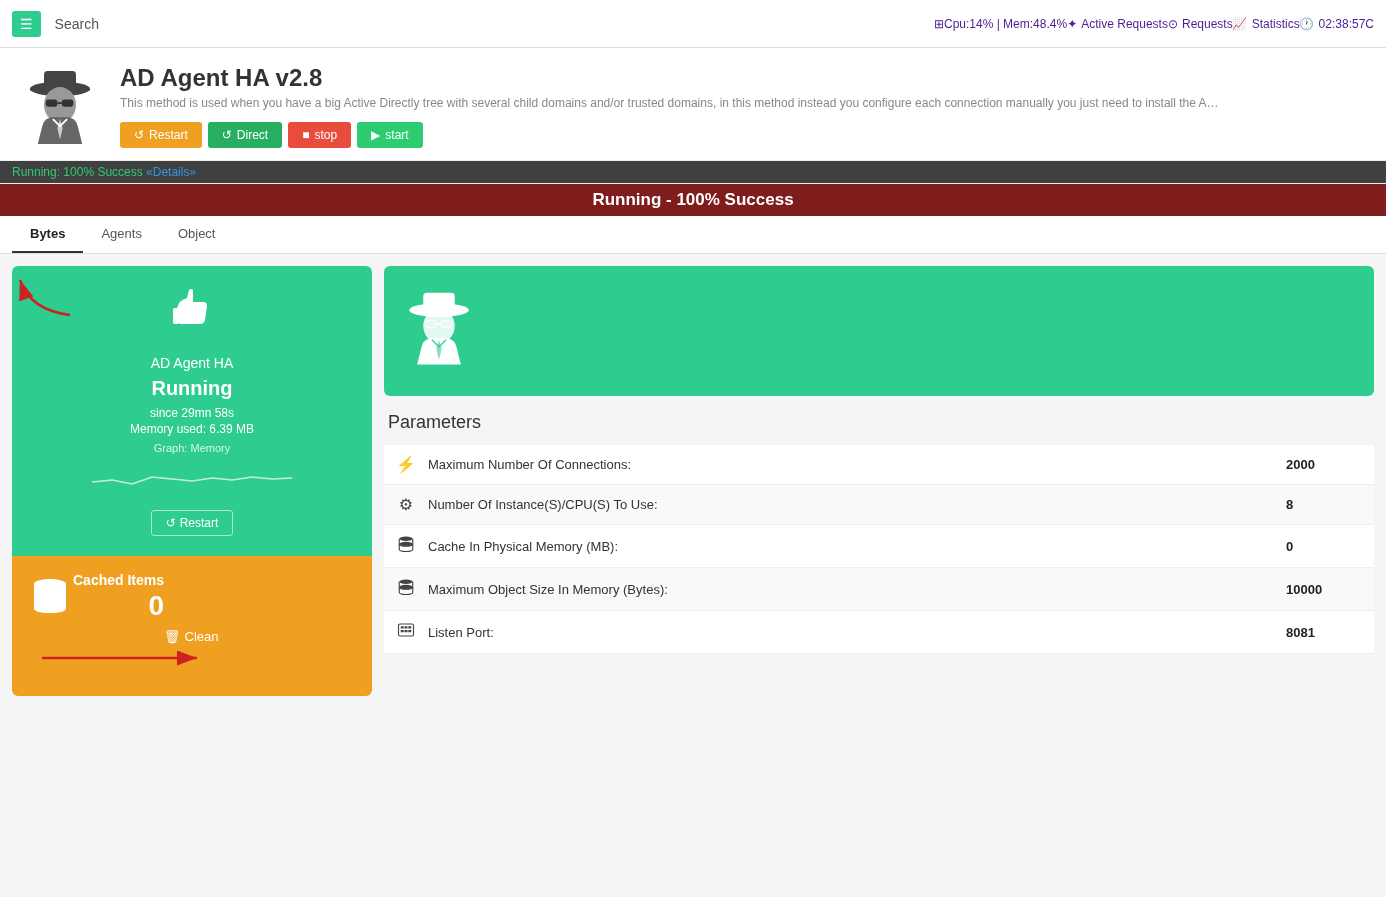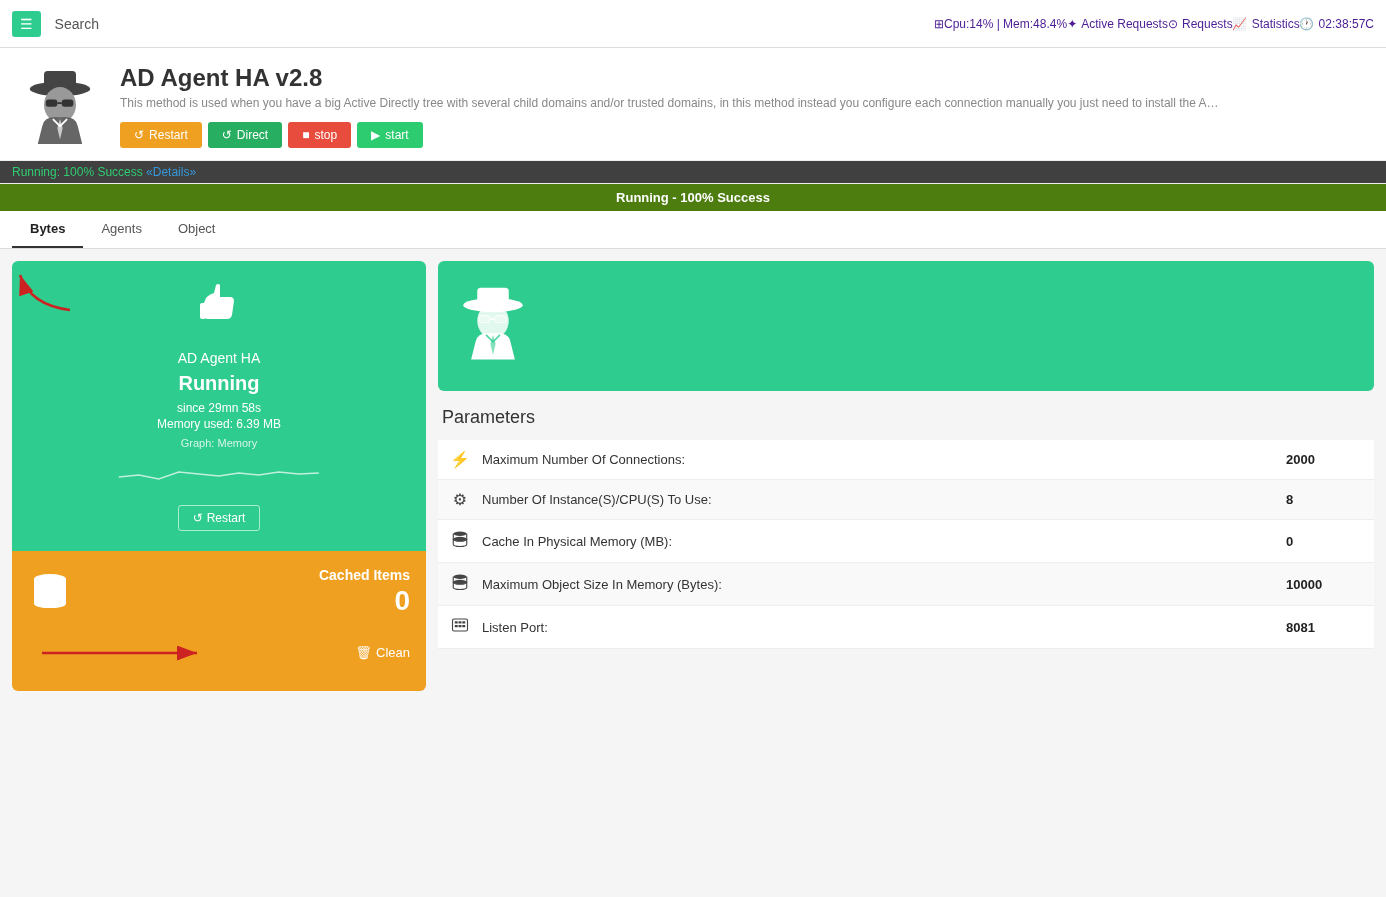--- a/index.html
+++ b/index.html
@@ -100,25 +100,25 @@
     
     .status-bar {
       background: #404040;
       padding: 4px 12px;
       font-size: 12px;
       color: #2ecc71;
       border-bottom: 1px solid #eee;
     }
     .status-bar a { color: #3498db; text-decoration: none; }
     .status-running {
-      background: #4d7c0f;
+      background: #7f1d1d;
       color: #fff;
       text-align: center;
       padding: 6px;
-      font-size: 13px;
+      font-size: 17px;
       font-weight: bold;
     }
 
     
     .tabs {
       background: #fff;
       border-bottom: 1px solid #ddd;
       padding: 0 12px;
       display: flex;
       gap: 0;
@@ -141,21 +141,21 @@
     .main-content {
       display: flex;
       gap: 0;
       padding: 12px;
       align-items: flex-start;
       position: relative;
     }
 
     
     .left-panel {
-      width: 414px;
+      width: 360px;
       flex-shrink: 0;
       display: flex;
       flex-direction: column;
       gap: 0;
       position: relative;
     }
 
     
     .service-card {
       background: #2ecc8e;
@@ -207,21 +207,20 @@
       gap: 4px;
     }
 
     
     .cache-card {
       background: #f0a020;
       border-radius: 0 0 6px 6px;
       padding: 16px;
       color: #fff;
       display: flex;
-      flex-direction: column;
       position: relative;
       min-height: 140px;
     }
     .cache-card-top {
       display: flex;
       justify-content: space-between;
       align-items: flex-start;
     }
     .cache-icon { font-size: 40px; margin-top: 4px; }
     .cache-card-label { font-size: 14px; font-weight: bold; text-align: right; }

